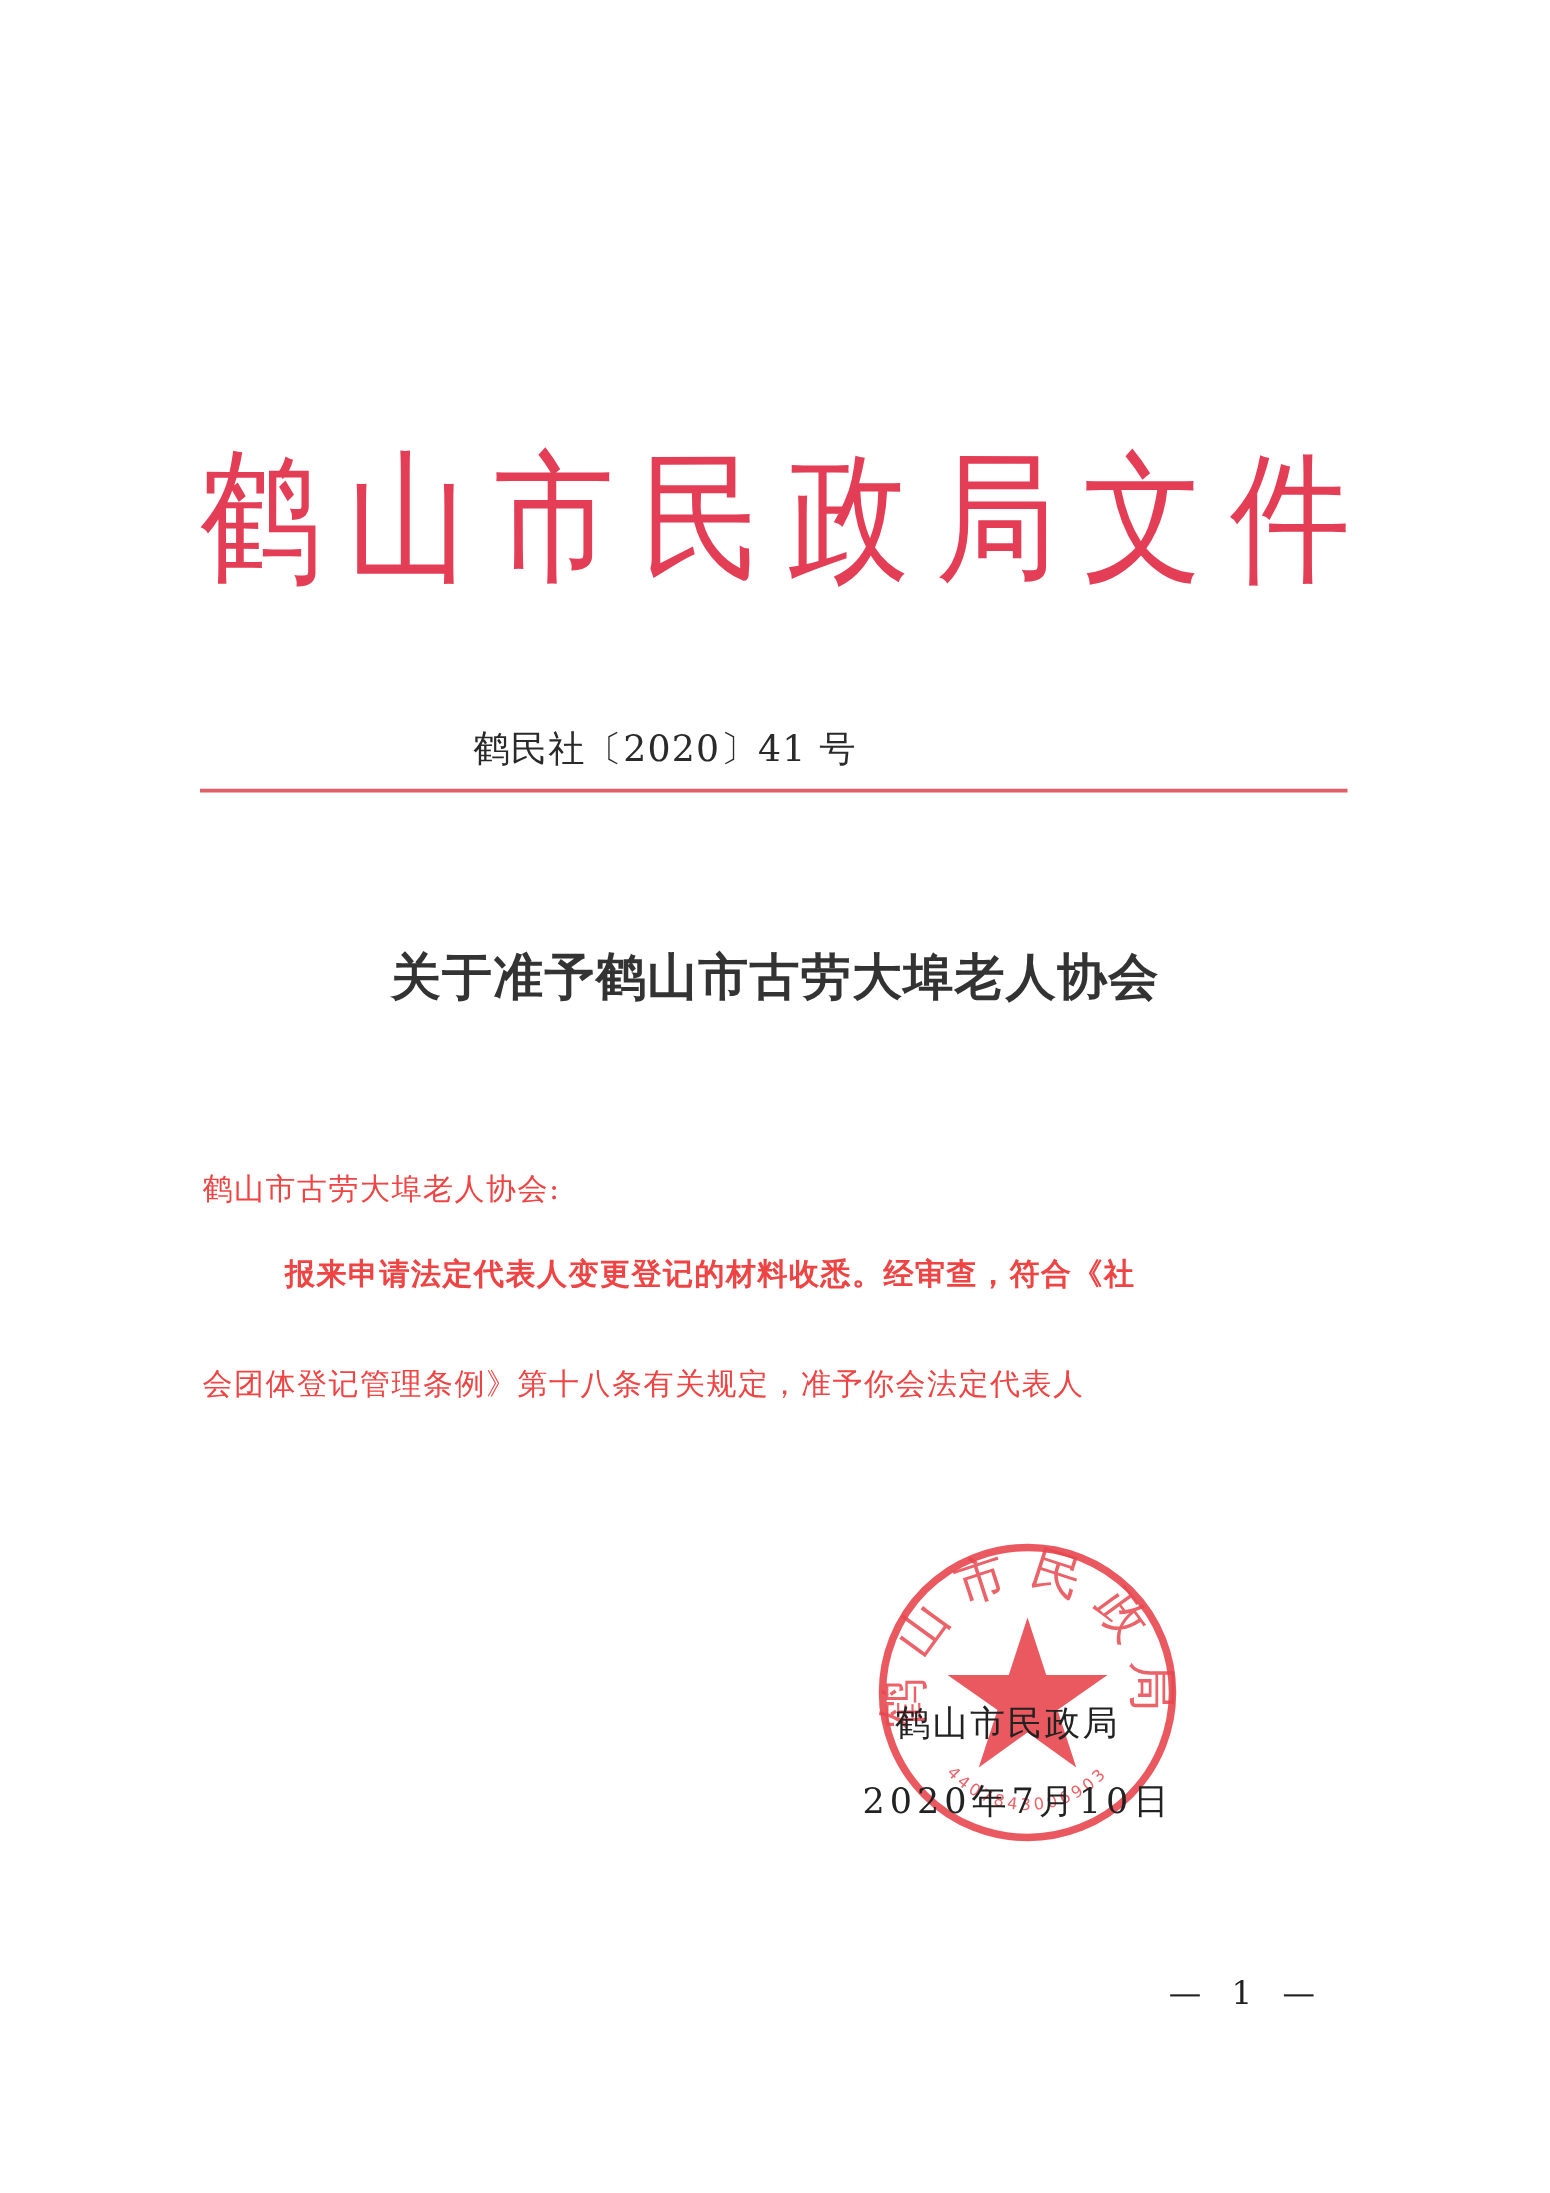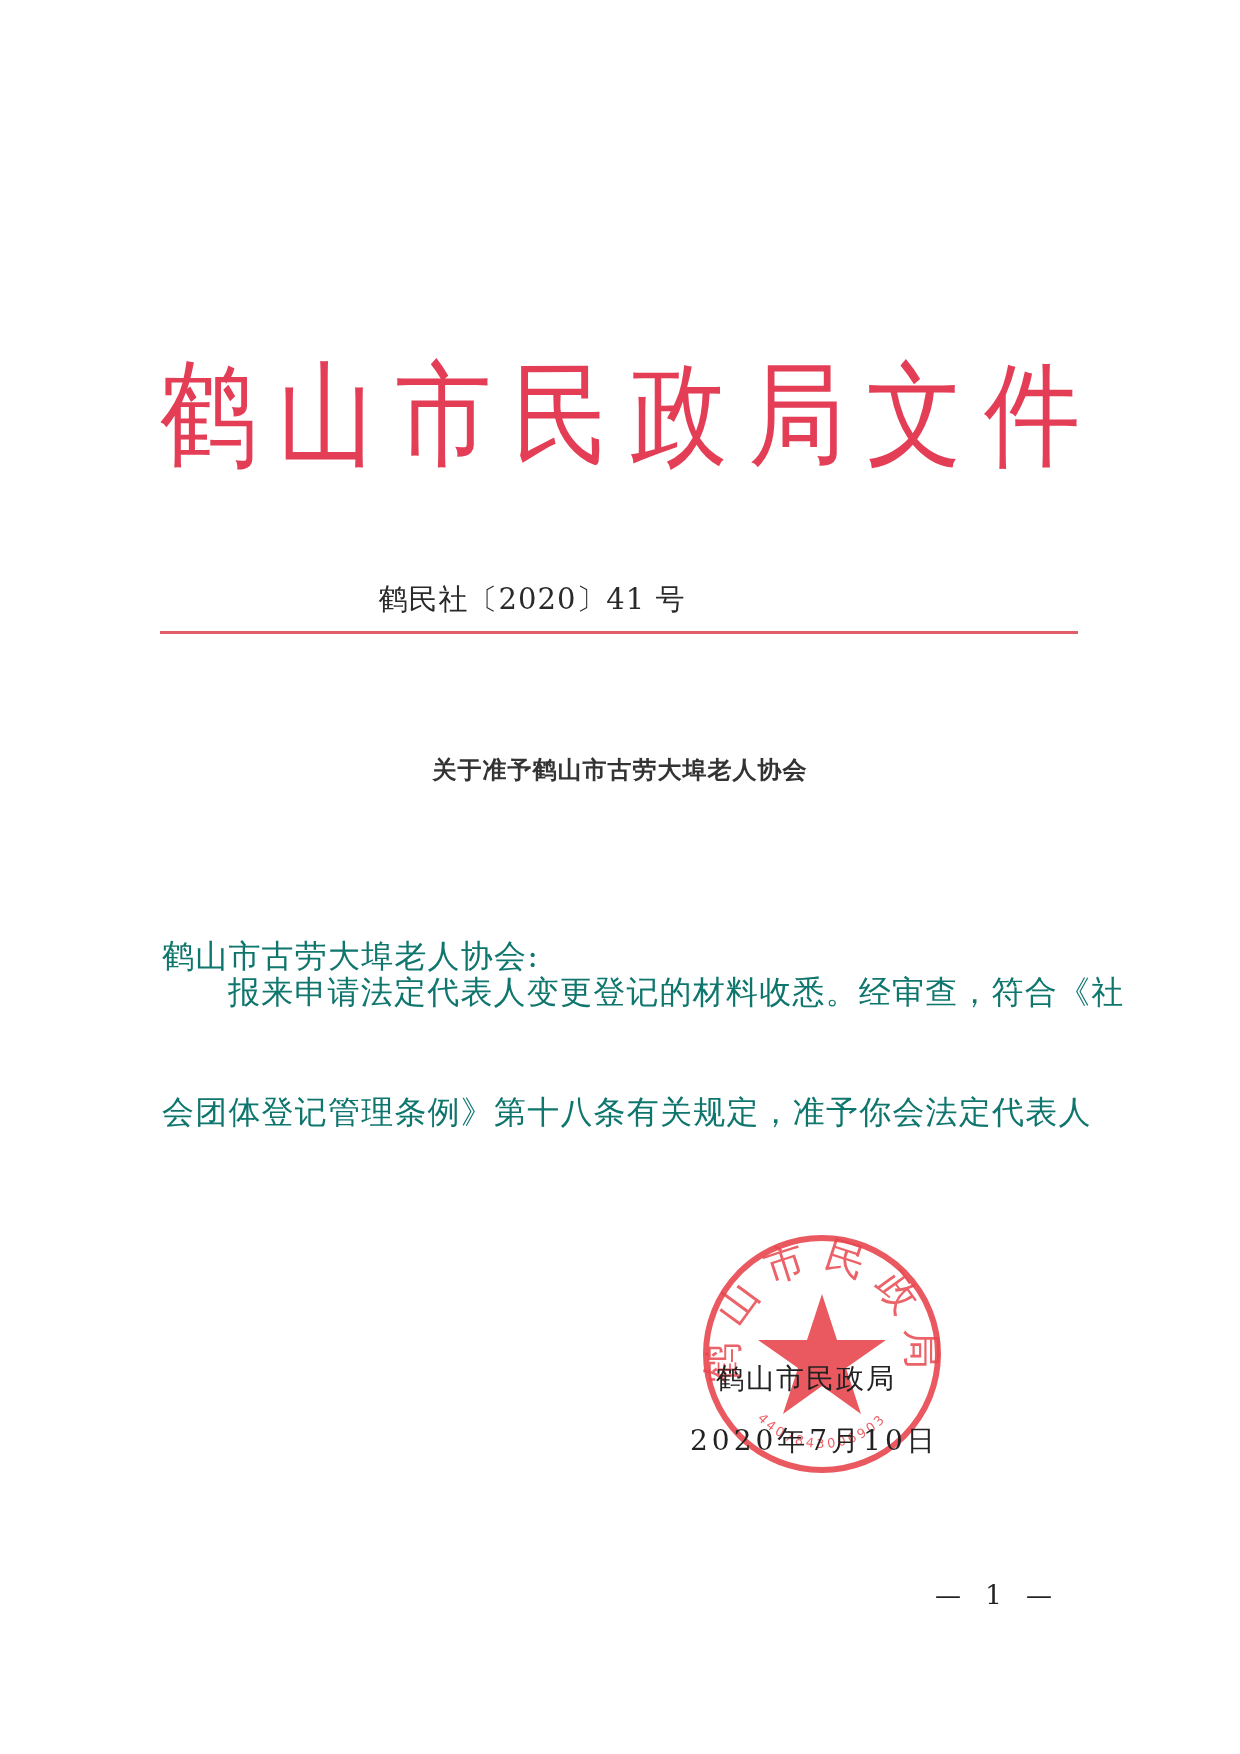--- a/index.html
+++ b/index.html
@@ -24,31 +24,31 @@
     position: absolute; left: 0; width: 1064px; top: 580px; text-align: center;
     font-size: 29px; letter-spacing: 1px; color: #2a2a2a;
   }
   .red-rule {
     position: absolute; left: 160px; top: 631px; width: 918px; height: 3px;
     background: #e15d6a;
   }
 
   .title {
     position: absolute; left: 0; width: 1240px; text-align: center;
-    font-size: 24px; color: #333; font-weight: bold; letter-spacing: 1px;
+    font-size: 40px; color: #333; font-weight: bold; letter-spacing: 1px;
   }
   .title.l1 { top: 754px; }
   .title.l2 { top: 818px; }
 
   .body-text {
     position: absolute; left: 162px; width: 920px;
-    font-size: 32px; color: #0f766e; letter-spacing: 1.2px; white-space: nowrap;
+    font-size: 24px; color: #ef4444; letter-spacing: 1.2px; white-space: nowrap;
   }
   .salutation { top: 935px; }
-  .p1 { top: 971px; left: 228px; }
+  .p1 { top: 1003px; left: 228px; font-weight: bold; }
   .p2 { top: 1063px; margin-top: 28px; }
   .p3 { top: 1123px; }
   .closing { top: 1189px; left: 228px; }
 
   .seal {
     position: absolute; left: 700px; top: 1232px; width: 244px; height: 244px;
   }
   .sign {
     position: absolute; left: 716px; top: 1360px; font-size: 28px; color: #222;
     letter-spacing: 2px; white-space: nowrap;

